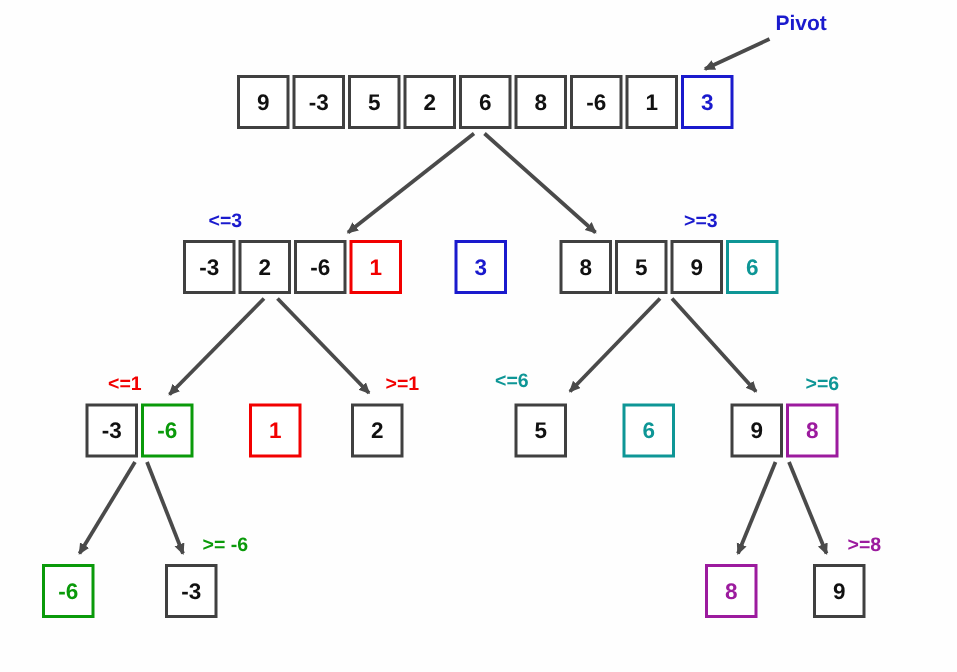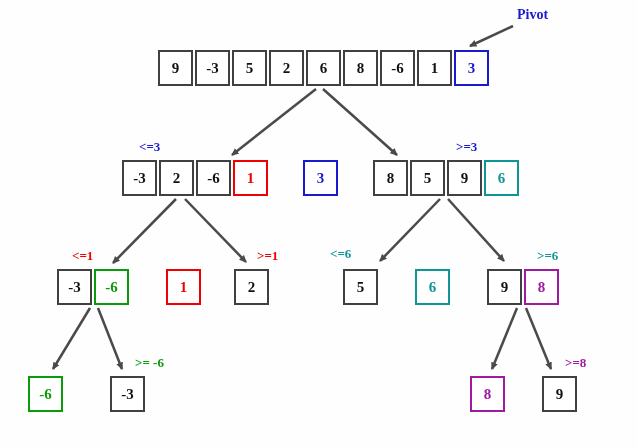--- a/index.html
+++ b/index.html
@@ -1,18 +1,18 @@
 <!DOCTYPE html>
 <html style="--blue: #1a1acd; --red: #f20000; --green: #0a9a0a; --teal: #0e9696; --purple: #9c1b9e; --box_border: #404040; --arrow: #4a4a4a;"><head>
 <meta charset="utf-8">
 <style>
   html,body { margin:0; padding:0; background:#ffffff; }
   .canvas {
     position:relative; width:638px; height:448px; background:#fefefe;
-    font-family:Liberation Serif, serif; overflow:hidden;
+    font-family:Liberation Sans, sans-serif; overflow:hidden;
   }
   .arrows { position:absolute; left:0; top:0; width:638px; height:448px; pointer-events:none; }
   .arr { position:absolute; display:flex; gap:2px; }
   .cell {
     width:35px; height:36px; box-sizing:border-box;
     border:2.5px solid var(--box_border);
     background:#ffffff; display:flex; align-items:center; justify-content:center;
     font-weight:bold; font-size:15px; color:#111111;
   }
   .hl-blue   { border-color:var(--blue);   color:var(--blue); }

